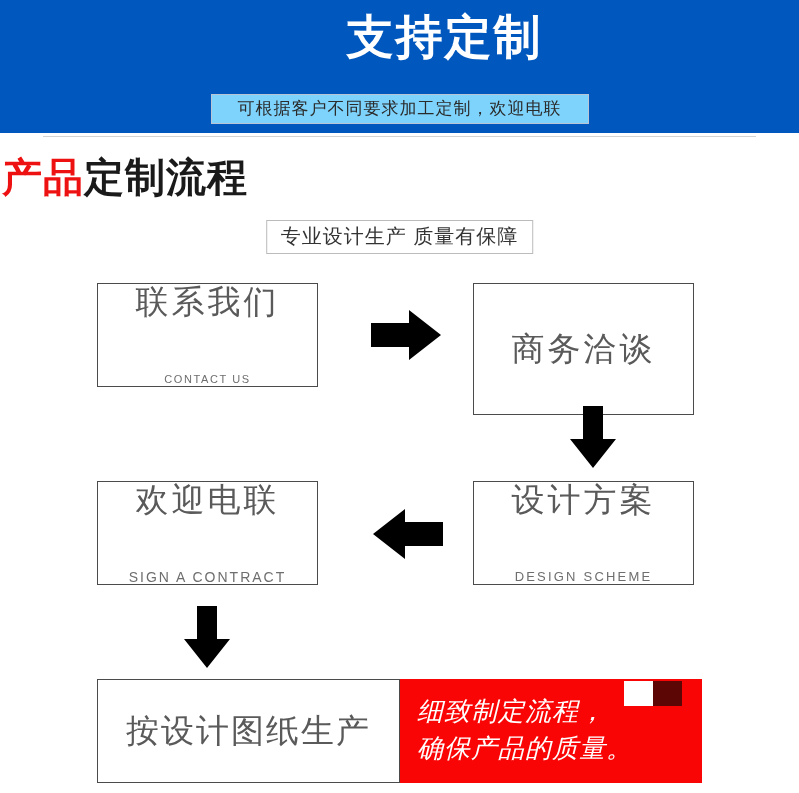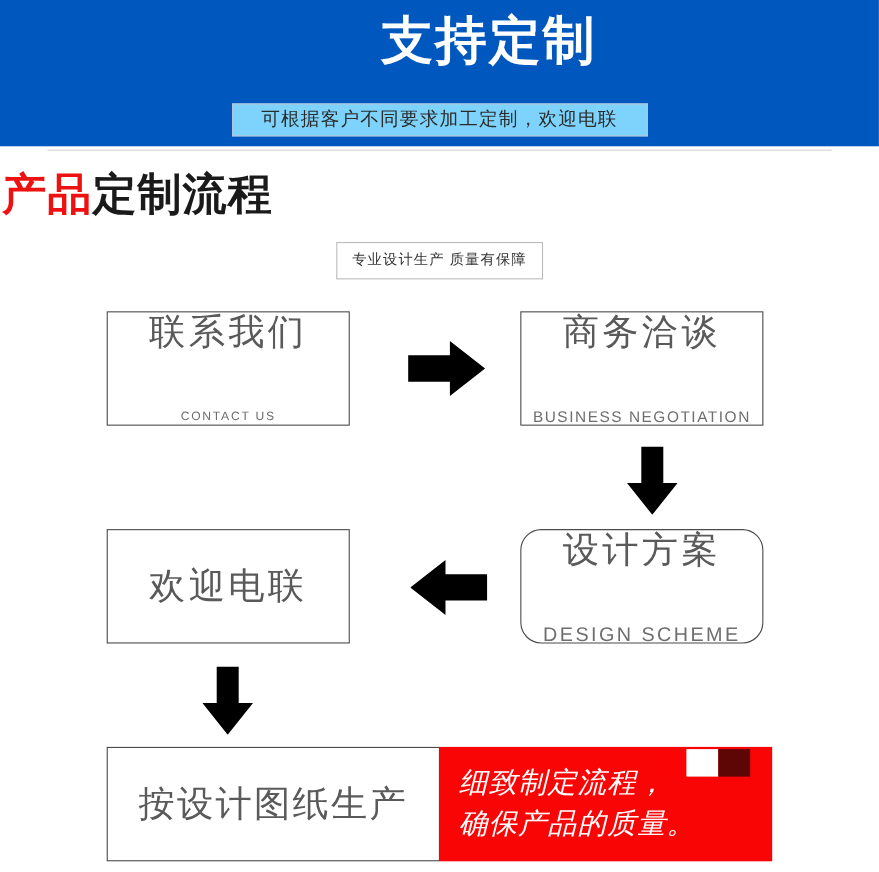--- a/index.html
+++ b/index.html
@@ -91,21 +91,21 @@
   }
   .section-title .accent { color: #ee1111; }
 
   .section-sub {
     position: absolute;
     left: 50%;
     transform: translateX(-50%);
     top: 220px;
     border: 1px solid #bbbbbb;
     color: #333333;
-    font-size: 13px;
+    font-size: 20px;
     letter-spacing: 1px;
     line-height: 28px;
     height: 28px;
     padding: 1px 14px 3px 14px;
     white-space: nowrap;
     text-align: center;
   }
 
   
   .flowbox {
@@ -129,26 +129,26 @@
   .flowbox .en {
     color: #6e6e6e;
     font-size: 11px;
     letter-spacing: 1.6px;
     line-height: 18px;
     margin-top: 4px;
     white-space: nowrap;
   }
 
   #box-contact   { left: 97px;  top: 283px; width: 221px; height: 104px; }
-  #box-business  { left: 473px; top: 283px; width: 221px; height: 104px; }
-  #box-design    { left: 473px; top: 481px; width: 221px; height: 104px; border-radius: 19px; }
+  #box-business  { left: 473px; top: 283px; width: 221px; height: 132px; }
+  #box-design    { left: 473px; top: 481px; width: 221px; height: 104px; }
   #box-contract  { left: 97px;  top: 481px; width: 221px; height: 104px; }
 
   #box-business .en { font-size: 14px; letter-spacing: 1.4px; }
-  #box-design .en   { font-size: 18px; letter-spacing: 2.2px; }
+  #box-design .en   { font-size: 13px; letter-spacing: 2.2px; }
   #box-contract .en { font-size: 14px; letter-spacing: 2.0px; }
 
   
   .arrow {
     position: absolute;
     display: block;
   }
   #arrow-right-1 { left: 371px; top: 308px; width: 70px; height: 54px; }
   #arrow-down-1  { left: 570px; top: 406px; width: 46px; height: 62px; }
   #arrow-left-1  { left: 373px; top: 507px; width: 70px; height: 54px; }
@@ -228,30 +228,30 @@
 </div>
 <div class="section-sub">专业设计生产 质量有保障</div>
 
 <div class="flowbox" id="box-contact">
   <div class="cn">联系我们</div>
   <div class="en">CONTACT US</div>
 </div>
 
 <div class="flowbox" id="box-business">
   <div class="cn">商务洽谈</div>
-  <div class="en">BUSINESS  NEGOTIATION</div>
 </div>
 
 <div class="flowbox" id="box-design">
   <div class="cn">设计方案</div>
   <div class="en">DESIGN  SCHEME</div>
 </div>
 
 <div class="flowbox" id="box-contract">
   <div class="cn">欢迎电联</div>
+  <div class="en">SIGN A CONTRACT</div>
 </div>
 
 <svg class="arrow" id="arrow-right-1" viewBox="0 0 70 54">
   <polygon points="0,15 38,15 38,2 70,27 38,52 38,39 0,39" fill="#000000"></polygon>
 </svg>
 
 <svg class="arrow" id="arrow-down-1" viewBox="0 0 46 62">
   <polygon points="13,0 33,0 33,33 46,33 23,62 0,33 13,33" fill="#000000"></polygon>
 </svg>
 

